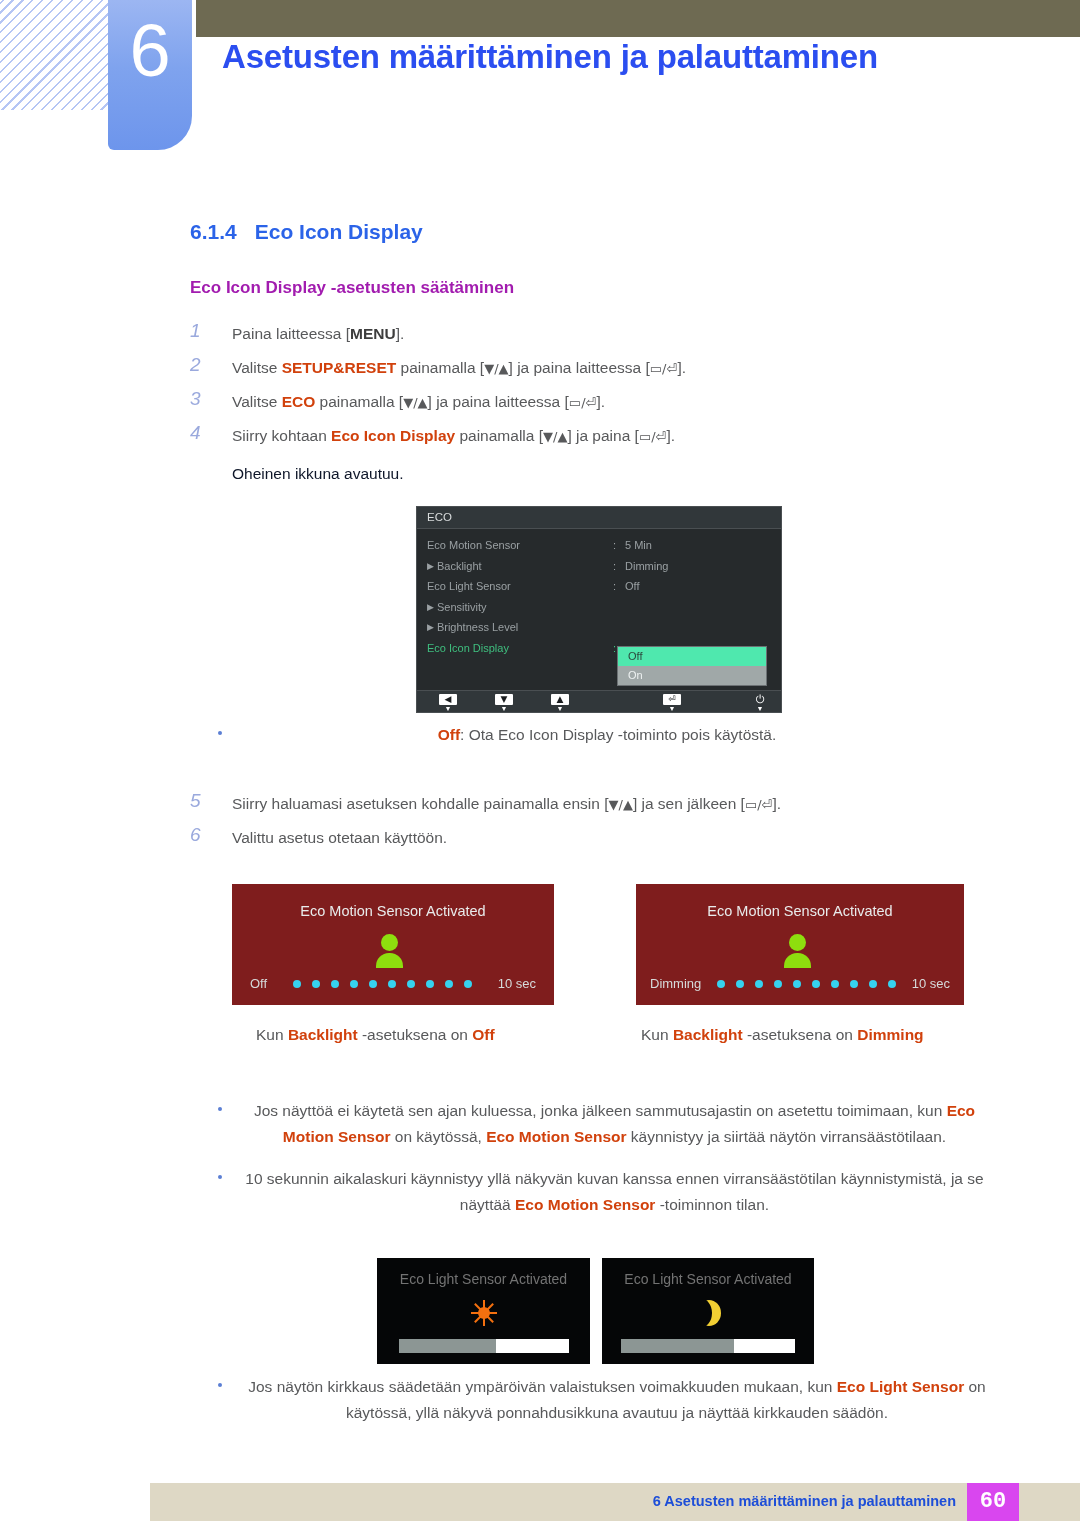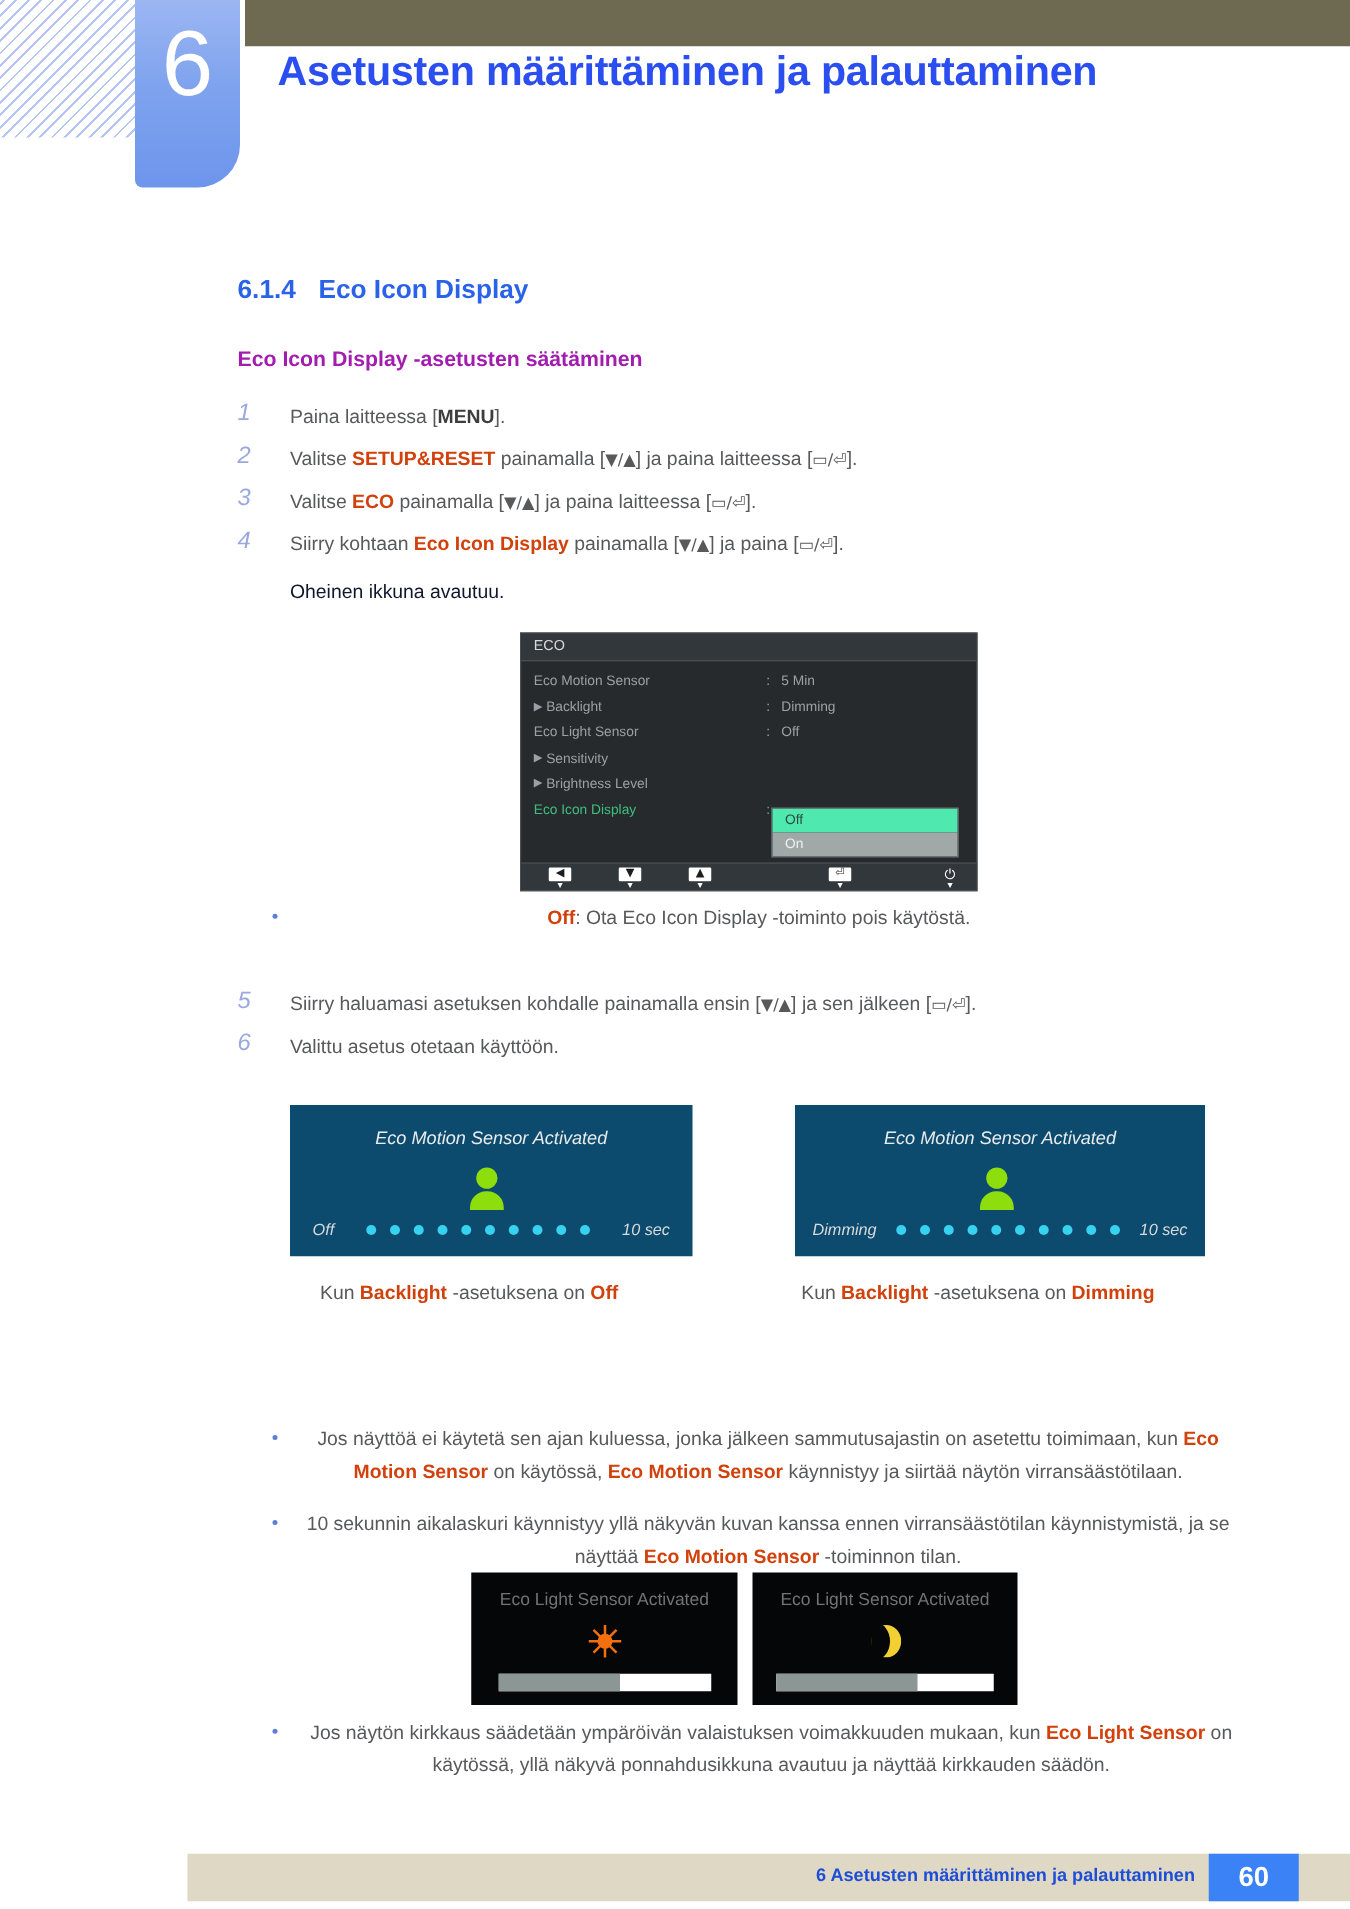--- a/index.html
+++ b/index.html
@@ -107,21 +107,21 @@
   
   .bullets { position:absolute;text-align:center; }
   .bullet { position:relative; padding-left:44px; margin-bottom:16px; }
   .bullet:before {
     content:""; position:absolute; left:28px; top:9px;
     width:4px; height:4px; background:#5b7fd4; border-radius:50%;
   }
   .bullet .btxt { font-size:15.5px; line-height:26px; color:#58595b; }
 
   
-  .pop { position:absolute; background:#0c4a6e;font-style:italic; }
+  .pop { position:absolute; background:#7f1d1d; }
   .pop-title { position:absolute; width:100%; text-align:center; color:#e9ecec; font-size:14.5px; }
   .person { position:absolute; }
   .person .head { width:17px; height:17px; border-radius:50%; background:#8ede0e; margin:0 auto; }
   .person .body {
     width:27px; height:15px; background:#8ede0e; margin:2px auto 0;
     border-top-left-radius:13px; border-top-right-radius:13px;
   }
   .pop-bottom { position:absolute; display:flex; align-items:center; }
   .pop-side { color:#d6dada; font-size:13px; }
   .dots { display:flex; align-items:center; }
@@ -138,21 +138,21 @@
   .sun .ray { position:absolute; left:12px; top:0; width:2px; height:26px; background:#f4700f; }
   .moon { position:absolute; width:24px; height:26px; overflow:hidden; }
   .moon .m1 { position:absolute; left:0; top:0; width:24px; height:26px; border-radius:50%; background:#f2cf33; }
   .moon .m2 { position:absolute; left:-9px; top:-2px; width:24px; height:30px; border-radius:50%; background:#050607; }
   .pbar { position:absolute; background:#ffffff; }
   .pbar .fill { height:100%; background:#8c9694; }
 
   
   .footer { position:absolute; left:150px; top:1483px; width:930px; height:38px; background:#ded8c5; }
   .footer-text { position:absolute; right:124px; top:10px; font-size:14.5px; font-weight:bold; color:#1d4ed8; }
-  .footer-page { position:absolute; left:817px; top:0; width:72px; height:38px; background:#3b82f6; }
+  .footer-page { position:absolute; left:817px; top:0; width:52px; height:38px; background:#d946ef;font-family:Liberation Mono, monospace; }
   .footer-page span { display:block; text-align:center; line-height:38px; font-size:22px; font-weight:bold; color:#ffffff; }
 </style>
 </head>
 <body>
 
 <div class="header">
   <div class="hatch"></div>
   <div class="olive-bar"></div>
   <div class="chapter-tab">
     <div class="chapter-num">6</div>
@@ -264,21 +264,21 @@
         <span class="dot" style="margin-left: 11px;"></span>
         <span class="dot" style="margin-left: 11px;"></span>
       </span>
     <span class="pop-side">10 sec</span>
   </div>
 </div>
 
 <div class="cap-line" id="cap-0" style="left:256px; top:1026px;"><span>Kun </span><span class="hl">Backlight</span><span> -asetuksena on </span><span class="hl">Off</span></div>
 <div class="cap-line" id="cap-1" style="left:641px; top:1026px;"><span>Kun </span><span class="hl">Backlight</span><span> -asetuksena on </span><span class="hl">Dimming</span></div>
 
-<div class="bullets" id="note-bullets" style="left:190px; top:1098px; width:805px;margin-top:41px;">
+<div class="bullets" id="note-bullets" style="left:190px; top:1098px; width:805px;">
     <div class="bullet"><span class="btxt"><span>Jos näyttöä ei käytetä sen ajan kuluessa, jonka jälkeen sammutusajastin on asetettu toimimaan, kun </span><span class="hl">Eco Motion Sensor</span><span> on käytössä, </span><span class="hl">Eco Motion Sensor</span><span> käynnistyy ja siirtää näytön virransäästötilaan.</span></span></div>
     <div class="bullet"><span class="btxt"><span>10 sekunnin aikalaskuri käynnistyy yllä näkyvän kuvan kanssa ennen virransäästötilan käynnistymistä, ja se näyttää </span><span class="hl">Eco Motion Sensor</span><span> -toiminnon tilan.</span></span></div>
   </div>
 
 <div class="lpop" id="lpop-0" style="left:377px; top:1258px; width:213px; height:106px;">
   <div class="lpop-title" style="top:13px;">Eco Light Sensor Activated</div>
   <div class="sun" style="left:94px; top:42px;">
     <div class="ray" style="transform:rotate(0deg);"></div>
     <div class="ray" style="transform:rotate(45deg);"></div>
     <div class="ray" style="transform:rotate(90deg);"></div>

